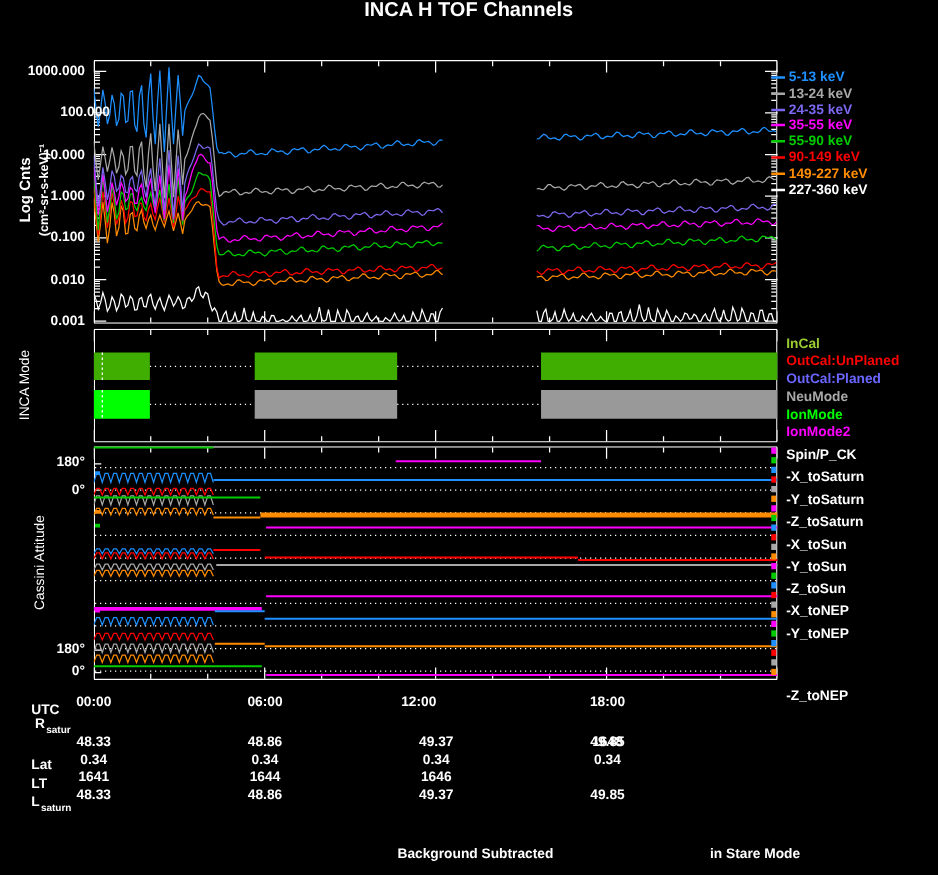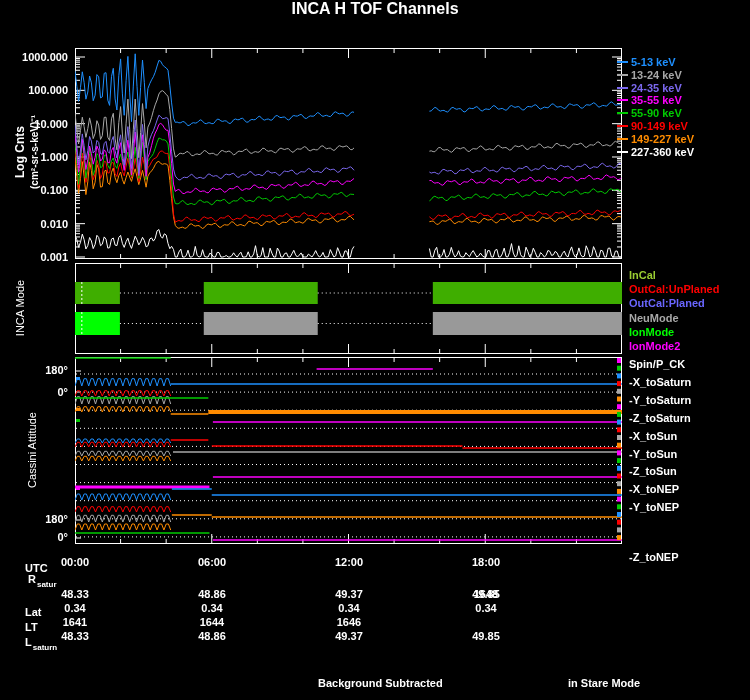--- a/index.html
+++ b/index.html
@@ -364,39 +364,39 @@
       <div class="abs lbl" style="left: 629px; top: 411.7px;">-Z_toSaturn</div>
       <div class="abs lbl" style="left: 629px; top: 429.6px;">-X_toSun</div>
       <div class="abs lbl" style="left: 629px; top: 447.5px;">-Y_toSun</div>
       <div class="abs lbl" style="left: 629px; top: 465.4px;">-Z_toSun</div>
       <div class="abs lbl" style="left: 629px; top: 483.3px;">-X_toNEP</div>
       <div class="abs lbl" style="left: 629px; top: 501.2px;">-Y_toNEP</div>
       <div class="abs lbl" style="left: 629px; top: 519.1px; margin-top: 32px;">-Z_toNEP</div>
     </div>
   <div id="ytick-labels">
       <div class="abs lbl" style="right: 682px; top: 51px;">1000.000</div>
-      <div class="abs lbl" style="right: 682px; top: 84.333px; margin-left: 19px;">100.000</div>
+      <div class="abs lbl" style="right: 662px; top: 84.333px; margin-left: 19px;">100.000</div>
       <div class="abs lbl" style="right: 682px; top: 117.666px;">10.000</div>
       <div class="abs lbl" style="right: 682px; top: 150.999px; margin-left: 32px;">1.000</div>
       <div class="abs lbl" style="right: 682px; top: 184.332px;">0.100</div>
       <div class="abs lbl" style="right: 682px; top: 217.665px;">0.010</div>
       <div class="abs lbl" style="right: 682px; top: 250.998px;">0.001</div>
     </div>
   <div id="att-scale-labels">
       <div class="abs lbl" style="right: 682px; top: 364px;">180°</div>
       <div class="abs lbl" style="right: 682px; top: 386px;">0°</div>
       <div class="abs lbl" style="right: 682px; top: 513px;">180°</div>
       <div class="abs lbl" style="right: 682px; top: 531px;">0°</div>
     </div>
 
   <div class="abs lbl" style="left:25px;top:562px;">UTC</div>
   <div id="xtick-labels">
       <div class="abs lbl" style="left: 35px; top: 556px; width: 80px; text-align: center;">00:00</div>
       <div class="abs lbl" style="left: 172px; top: 556px; width: 80px; text-align: center;">06:00</div>
-      <div class="abs lbl" style="left: 309px; top: 556px; width: 80px; text-align: center;">12:00</div>
+      <div class="abs lbl" style="left: 295px; top: 556px; width: 80px; text-align: center;">12:00</div>
       <div class="abs lbl" style="left: 446px; top: 556px; width: 80px; text-align: center;">18:00</div>
     </div>
   <div id="ephem-table">
       <div class="abs lbl" style="left: 28px; top: 573px;">R<span class="sub">satur</span></div>
       <div class="abs lbl" style="left: 35px; top: 588px; width: 80px; text-align: center;">48.33</div>
       <div class="abs lbl" style="left: 172px; top: 588px; width: 80px; text-align: center;">48.86</div>
       <div class="abs lbl" style="left: 309px; top: 588px; width: 80px; text-align: center;">49.37</div>
       <div class="abs lbl" style="left: 446px; top: 588px; width: 80px; text-align: center;">49.85</div>
       <div class="abs lbl" style="left: 25px; top: 606px;">Lat</div>
       <div class="abs lbl" style="left: 35px; top: 602px; width: 80px; text-align: center;">0.34</div>

